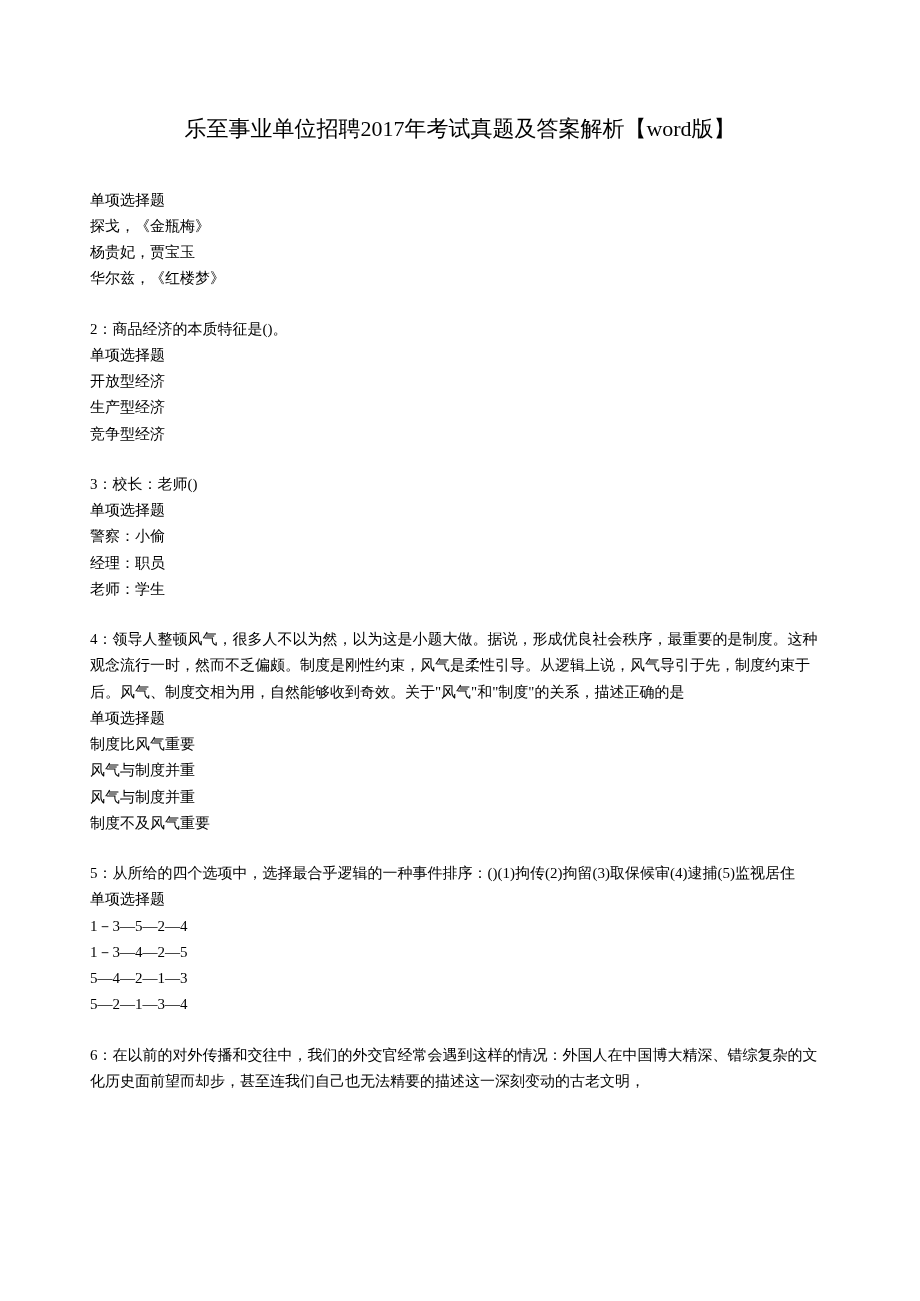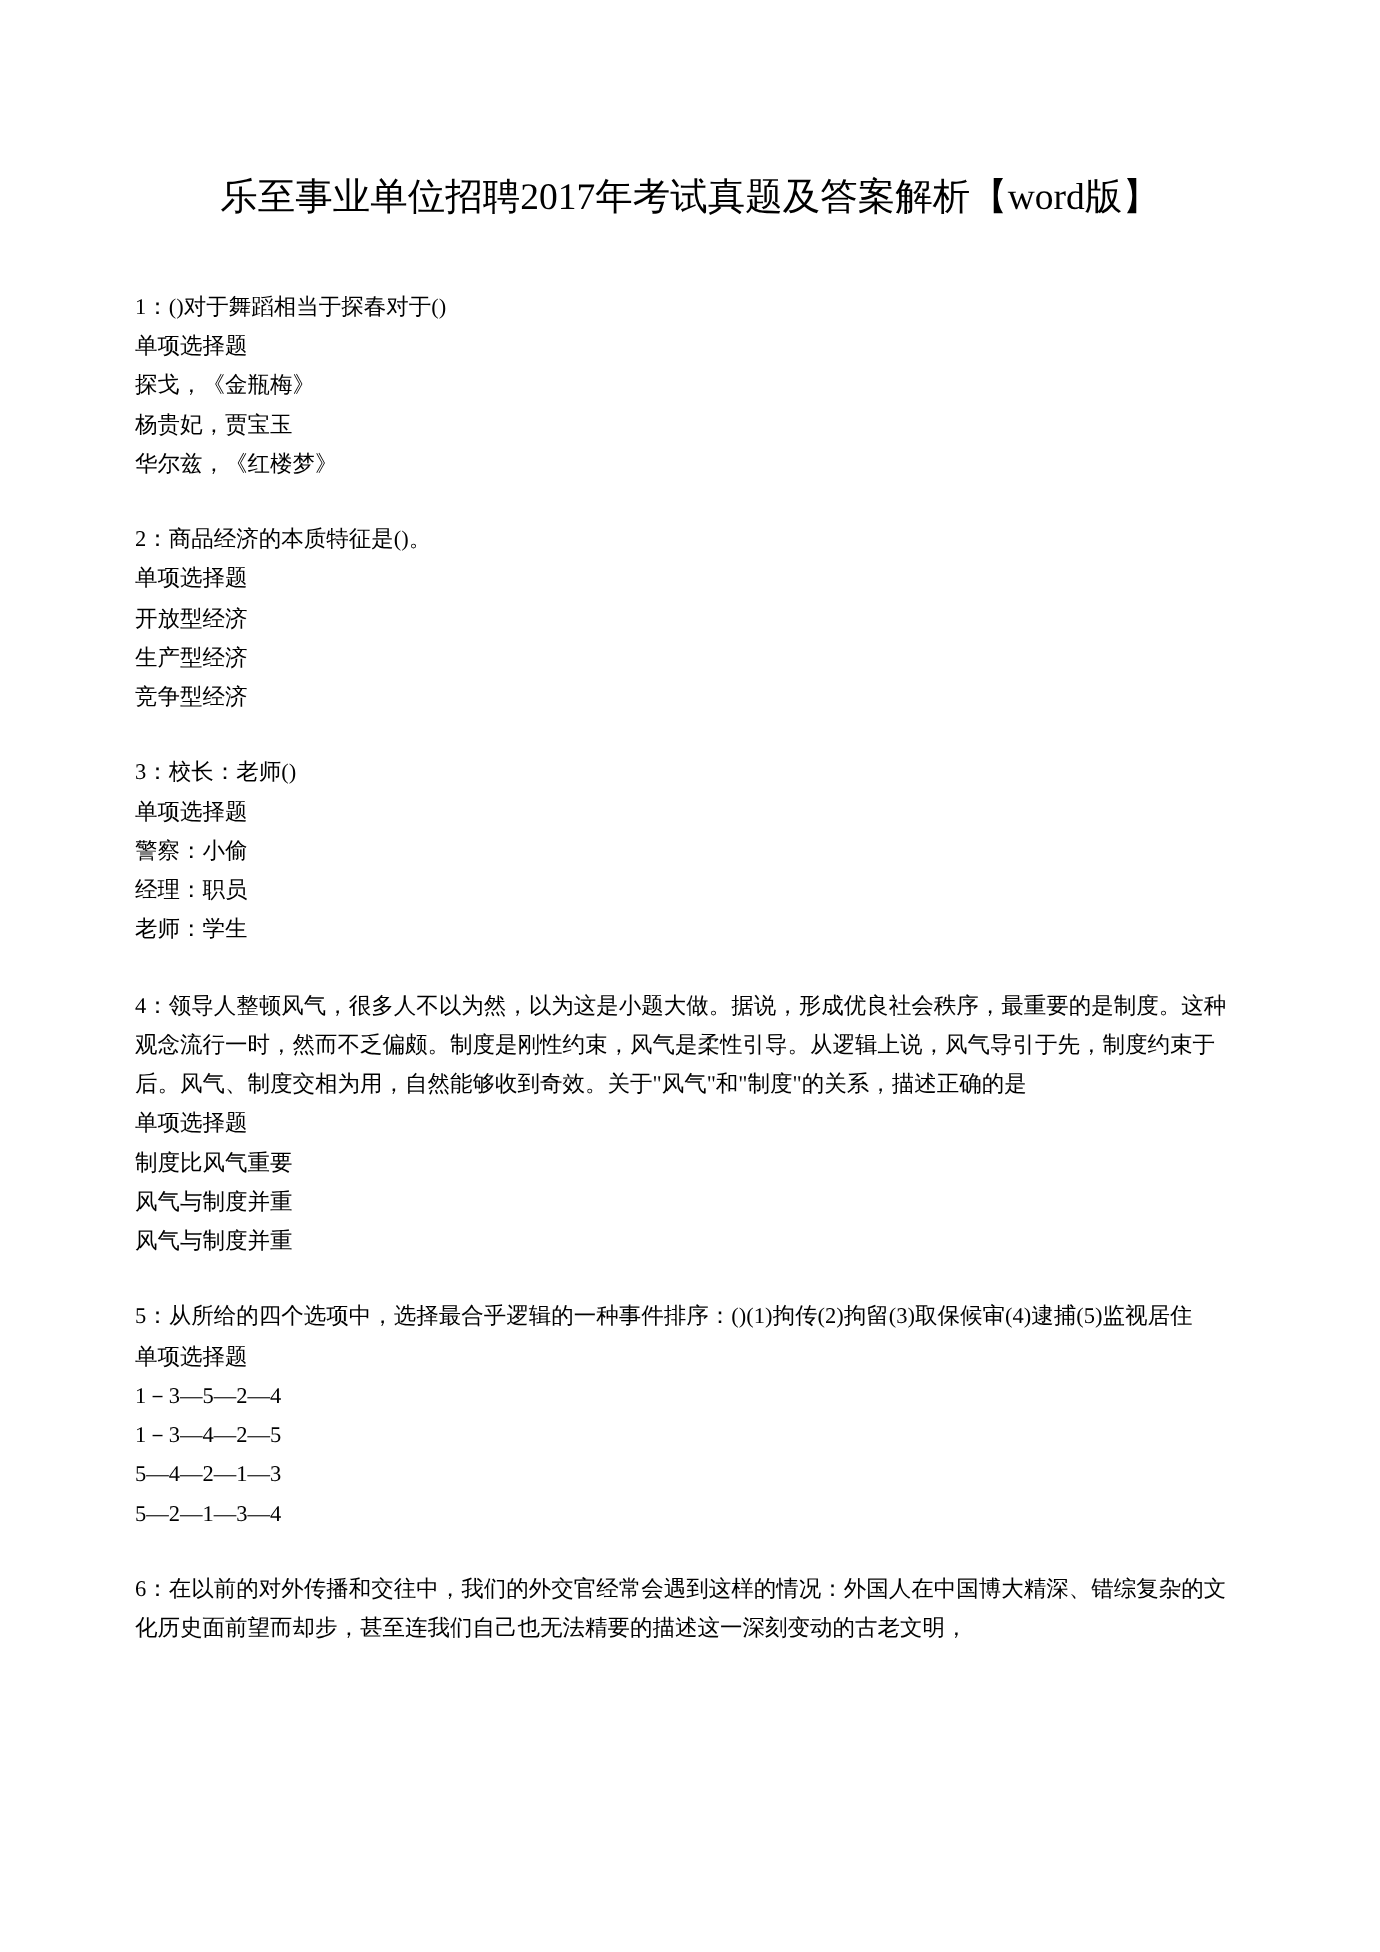--- a/index.html
+++ b/index.html
@@ -11,21 +11,21 @@
       background: #ffffff;
       font-family: "SimSun", "宋体", serif;
       width: 920px;
       min-height: 1301px;
       padding: 110px 90px 60px 90px;
       color: #000000;
       font-size: 15px;
       line-height: 1.75;
     }
     .title {
-      font-size: 25px;
+      font-size: 22px;
       font-weight: normal;
       text-align: center;
       margin-bottom: 38px;
       letter-spacing: 0;
     }
     .question-block {
       margin-bottom: 24px;
     }
     .question-line {
       display: block;
@@ -34,21 +34,20 @@
       display: block;
     }
   </style>
 </head>
 <body>
 
 <h1 class="title">乐至事业单位招聘2017年考试真题及答案解析【word版】</h1>
 
 <div id="questions-container">
     <div class="question-block">
-      <span class="question-line">1：()对于舞蹈相当于探春对于()</span>
       <span class="question-line">单项选择题</span>
       <span class="option-line">探戈，《金瓶梅》</span>
       <span class="option-line">杨贵妃，贾宝玉</span>
       <span class="option-line">华尔兹，《红楼梦》</span>
     </div>
     <div class="question-block">
       <span class="question-line">2：商品经济的本质特征是()。</span>
       <span class="question-line">单项选择题</span>
       <span class="option-line">开放型经济</span>
       <span class="option-line">生产型经济</span>
@@ -60,20 +59,21 @@
       <span class="option-line">警察：小偷</span>
       <span class="option-line">经理：职员</span>
       <span class="option-line">老师：学生</span>
     </div>
     <div class="question-block">
       <span class="question-line">4：领导人整顿风气，很多人不以为然，以为这是小题大做。据说，形成优良社会秩序，最重要的是制度。这种观念流行一时，然而不乏偏颇。制度是刚性约束，风气是柔性引导。从逻辑上说，风气导引于先，制度约束于后。风气、制度交相为用，自然能够收到奇效。关于"风气"和"制度"的关系，描述正确的是</span>
       <span class="question-line">单项选择题</span>
       <span class="option-line">制度比风气重要</span>
       <span class="option-line">风气与制度并重</span>
       <span class="option-line">风气与制度并重</span>
+      <span class="option-line">制度不及风气重要</span>
     </div>
     <div class="question-block">
       <span class="question-line">5：从所给的四个选项中，选择最合乎逻辑的一种事件排序：()(1)拘传(2)拘留(3)取保候审(4)逮捕(5)监视居住</span>
       <span class="question-line">单项选择题</span>
       <span class="option-line">1－3—5—2—4</span>
       <span class="option-line">1－3—4—2—5</span>
       <span class="option-line">5—4—2—1—3</span>
       <span class="option-line">5—2—1—3—4</span>
     </div>
     <div class="question-block">

